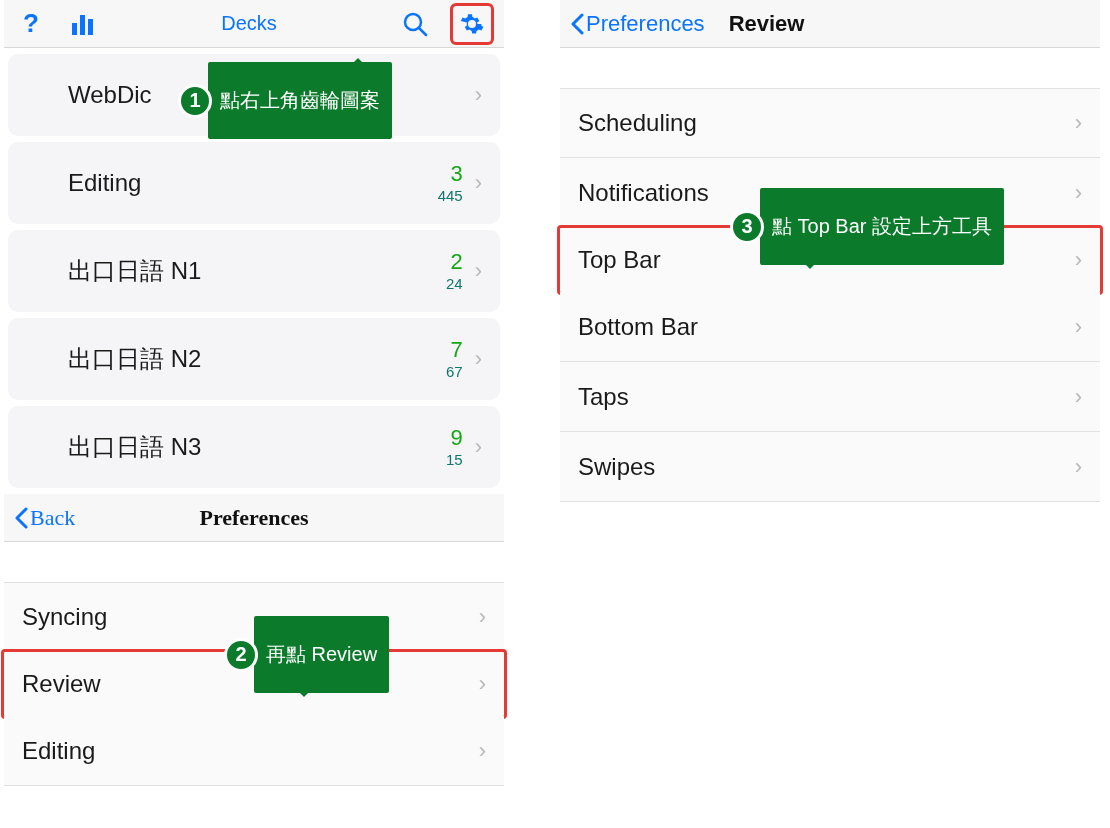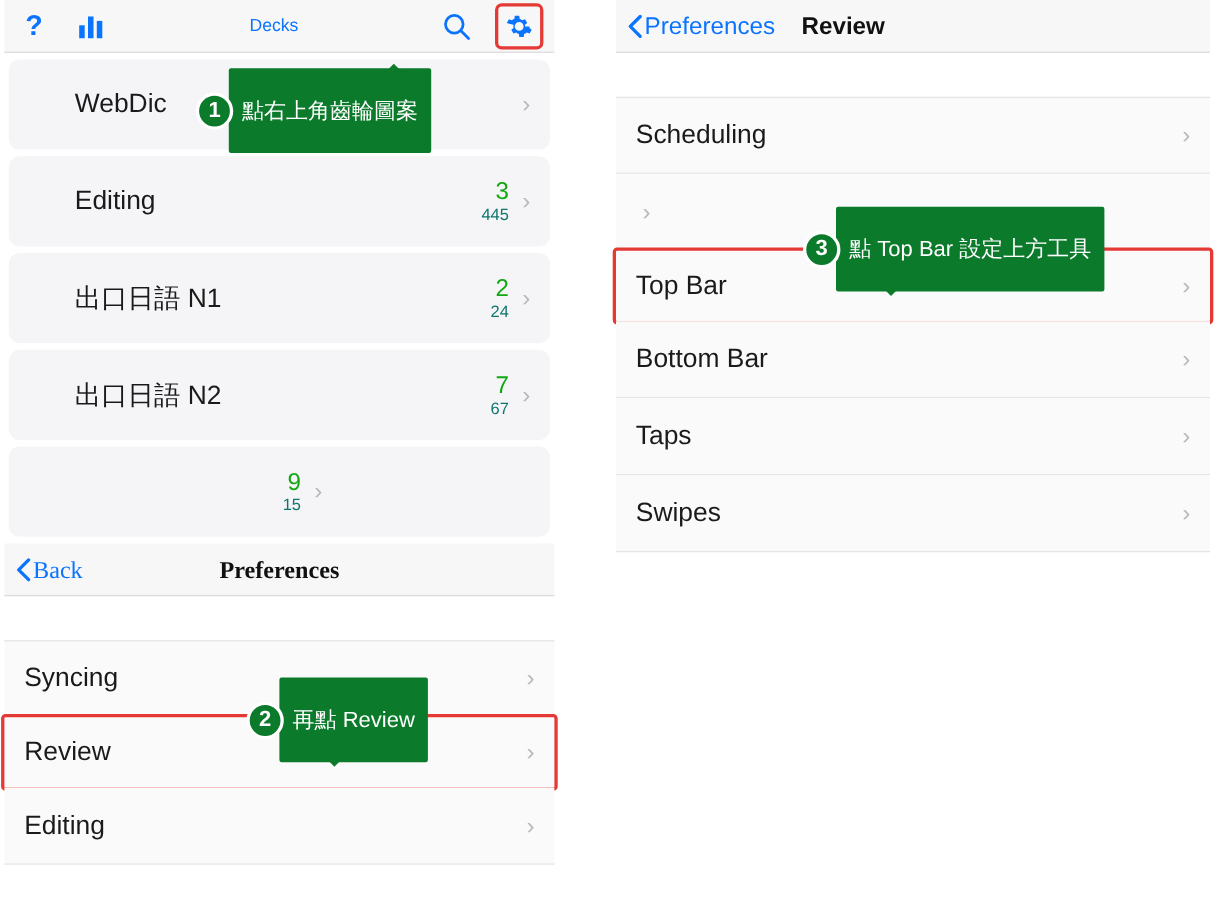--- a/index.html
+++ b/index.html
@@ -28,21 +28,21 @@
     border-bottom: 1px solid #d7d7da;
   }
   .decks-header .left-icons,
   .decks-header .right-icons {
     display: flex;
     align-items: center;
     gap: 18px;
   }
   .decks-title {
     color: #0b74ff;
-    font-size: 16px;
+    font-size: 20px;
     font-weight: 400;
   }
   .icon-btn {
     width: 34px;
     height: 34px;
     display: flex;
     align-items: center;
     justify-content: center;
     color: #0b74ff;
   }
@@ -59,21 +59,20 @@
   
   .deck-row {
     position: relative;
     background: #f5f5f7;
     margin: 6px 4px;
     border-radius: 10px;
     height: 82px;
     display: flex;
     align-items: center;
     padding: 0 18px 0 60px;
-    justify-content: center;
   }
   .deck-name {
     font-size: 24px;
     color: #1a1a1a;
     flex: 1;
   }
   .deck-counts {
     display: flex;
     flex-direction: column;
     align-items: flex-end;
@@ -252,20 +251,21 @@
   </div>
   <div class="deck-row">
     <div class="deck-name">出口日語 N2</div>
     <div class="deck-counts">
       <span class="count-new">7</span>
       <span class="count-due">67</span>
     </div>
     <div class="row-chevron">›</div>
   </div>
   <div class="deck-row">
+    <div class="deck-name">出口日語 N3</div>
     <div class="deck-counts">
       <span class="count-new">9</span>
       <span class="count-due">15</span>
     </div>
     <div class="row-chevron">›</div>
   </div>
 
   <div class="prefs-header" style="margin-top:4px;font-family:Liberation Serif, serif;">
     <div class="back-btn">
       <svg width="14" height="22" viewBox="0 0 14 22">
@@ -302,20 +302,21 @@
     </div>
     <div class="prefs-title-left">Review</div>
   </div>
 
   <div class="setting-section">
     <div class="setting-row">
       <div class="setting-label">Scheduling</div>
       <div class="row-chevron">›</div>
     </div>
     <div class="setting-row">
+      <div class="setting-label">Notifications</div>
       <div class="row-chevron">›</div>
     </div>
     <div class="setting-row highlight-red">
       <div class="setting-label">Top Bar</div>
       <div class="row-chevron">›</div>
     </div>
     <div class="setting-row">
       <div class="setting-label">Bottom Bar</div>
       <div class="row-chevron">›</div>
     </div>

